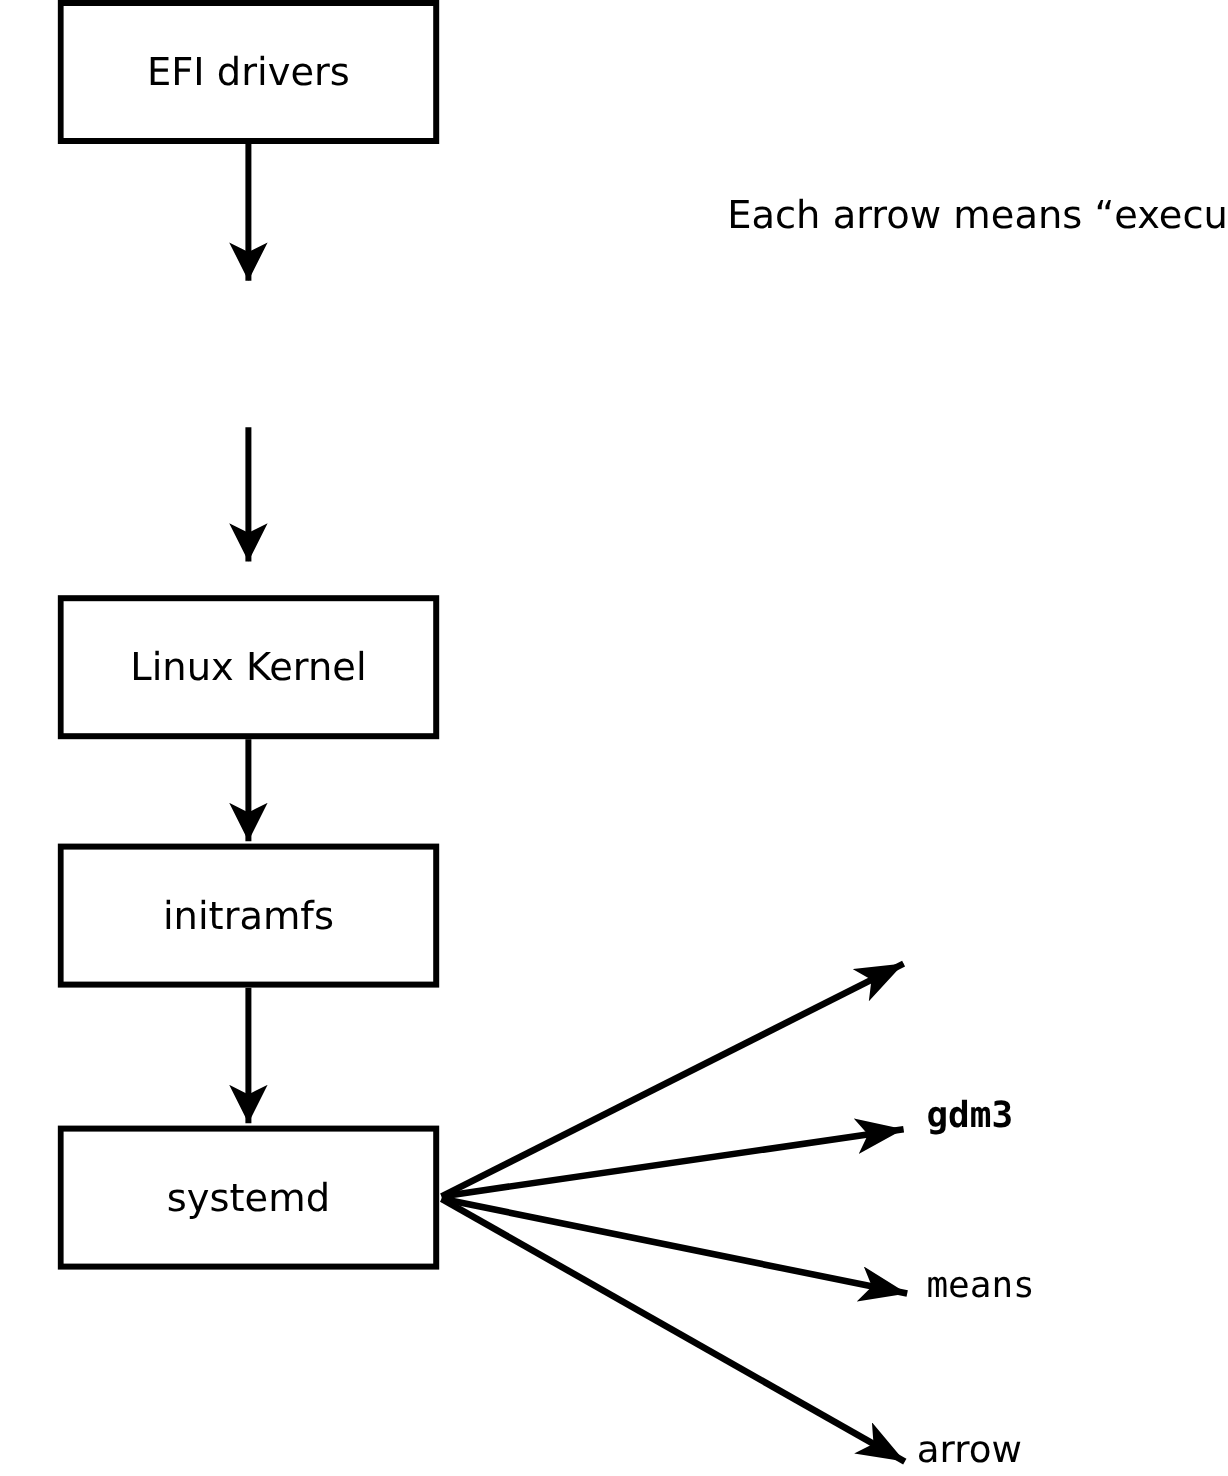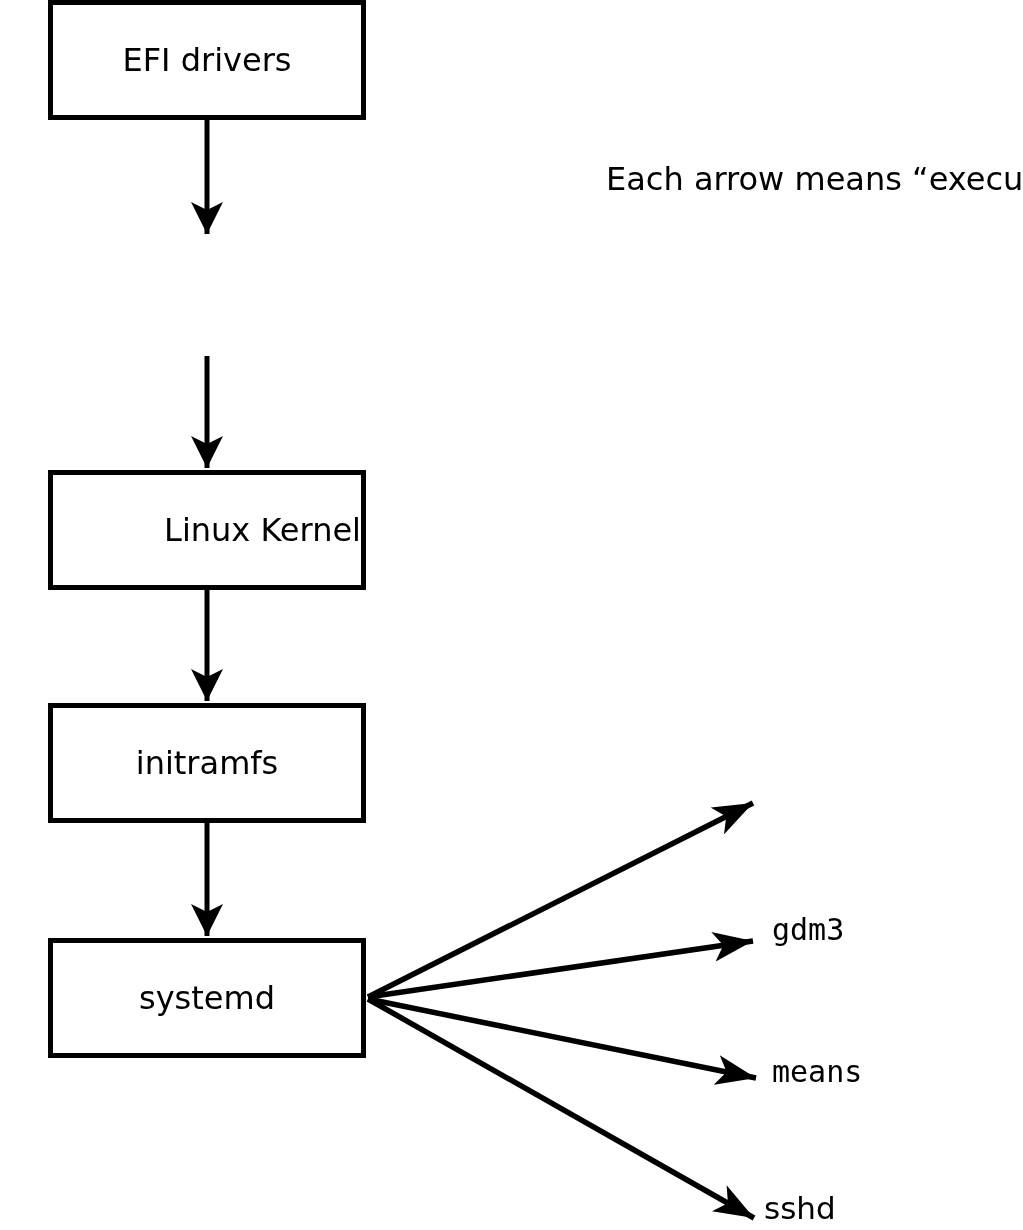--- a/index.html
+++ b/index.html
@@ -38,40 +38,40 @@
     background: var(--bg);
     display: flex;
     align-items: center;
     justify-content: center;
     font-size: 32px;
     line-height: 1;
     white-space: nowrap;
   }
   .node-efi       { top: 0; }
   .node-boot      { top: 236px; }
-  .node-kernel    { top: 470px; justify-content: flex-end; }
+  .node-kernel    { top: 496px; }
   .node-initramfs { top: 703px; }
   .node-systemd   { top: 938px; }
   .note {
     position: absolute;
     left: 558px;
     top: 160px;
     font-size: 32px;
     line-height: 38px;
     white-space: nowrap;
   }
   .proc {
     position: absolute;
     font-family: "DejaVu Sans Mono", monospace;
     font-size: 30px;
     line-height: 40px;
     white-space: nowrap;
   }
   .proc-journal { left: 724px; top: 768px; }
-  .proc-gdm3    { left: 724px; top: 910px; }
+  .proc-gdm3    { left: 724px; top: 910px; font-weight: bold; }
   .proc-getty   { left: 724px; top: 1052px; }
   .proc-sshd {
     left: 716px;
     top: 1188px;
     font-family: "DejaVu Sans", sans-serif;
     font-size: 31px;
   }
 </style>
 </head>
 <body>
@@ -109,15 +109,15 @@
     <span>initramfs</span>
   </div>
   <div class="node node-systemd">
     <span>systemd</span>
   </div>
 
   <div class="note">Each arrow means “executes”.</div>
 
   <div class="proc proc-gdm3">gdm3</div>
   <div class="proc proc-getty">means</div>
-  <div class="proc proc-sshd">sshd</div>
+  <div class="proc proc-sshd">arrow</div>
 
 </div>
 
 </body></html>

